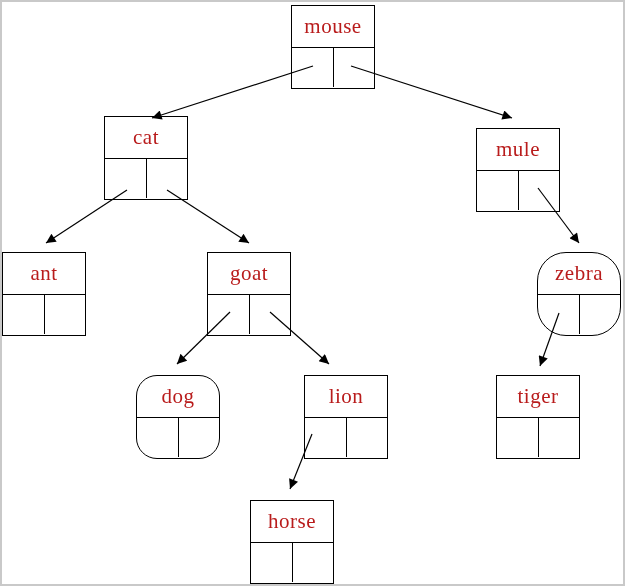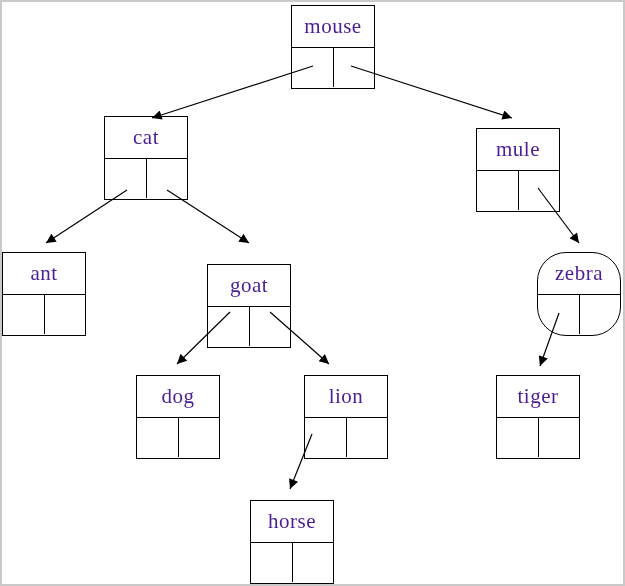--- a/index.html
+++ b/index.html
@@ -32,21 +32,21 @@
     z-index: 1;
   }
   .node-label {
     box-sizing: border-box;
     height: 42px;
     border-bottom: 1.5px solid #000000;
     display: flex;
     align-items: center;
     justify-content: center;
     font-size: 21px;
-    color: #4c1d95;
+    color: #b91c1c;
     letter-spacing: 0.5px;
   }
   .node-cells {
     display: flex;
     height: 39px;
   }
   .cell {
     flex: 1 1 50%;
   }
   .cell.left {
@@ -113,37 +113,37 @@
   </div>
 
   <div class="node" style="left:2px; top:252px;">
     <div class="node-label">ant</div>
     <div class="node-cells">
       <div class="cell left"></div>
       <div class="cell"></div>
     </div>
   </div>
 
-  <div class="node" style="left:207px; top:264px;">
+  <div class="node" style="left:207px; top:252px;">
     <div class="node-label">goat</div>
     <div class="node-cells">
       <div class="cell left"></div>
       <div class="cell"></div>
     </div>
   </div>
 
   <div class="node" style="left:537px; top:252px;border-radius:29px;">
     <div class="node-label">zebra</div>
     <div class="node-cells">
       <div class="cell left"></div>
       <div class="cell"></div>
     </div>
   </div>
 
-  <div class="node" style="left:136px; top:375px;">
+  <div class="node" style="left:136px; top:375px;border-radius:21px;">
     <div class="node-label">dog</div>
     <div class="node-cells">
       <div class="cell left"></div>
       <div class="cell"></div>
     </div>
   </div>
 
   <div class="node" style="left:304px; top:375px;">
     <div class="node-label">lion</div>
     <div class="node-cells">

